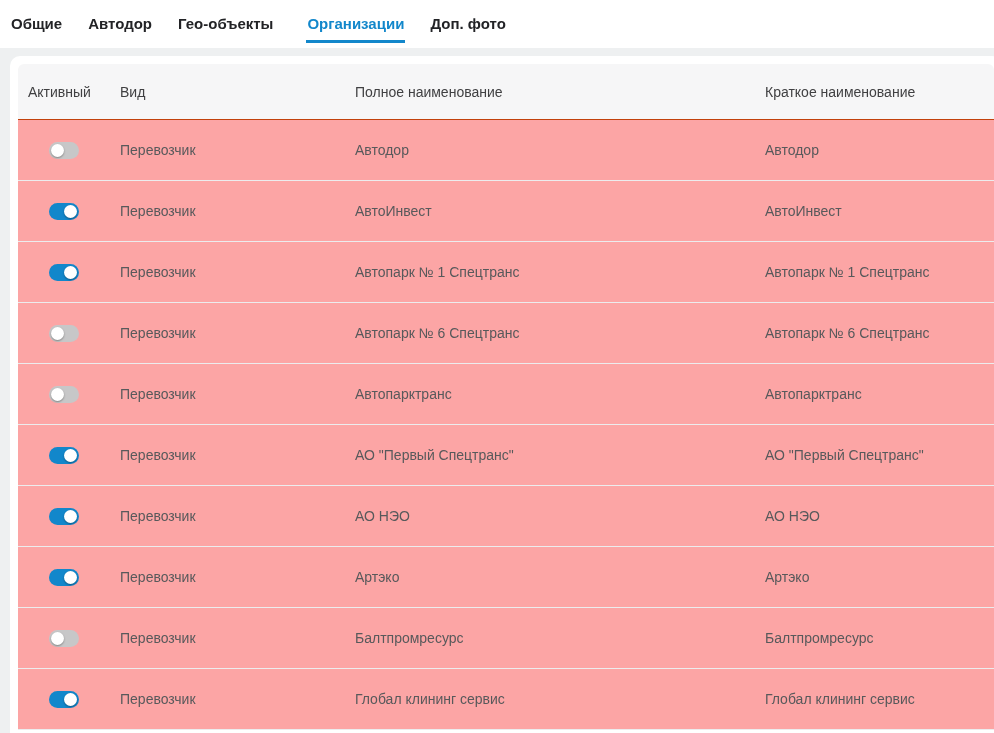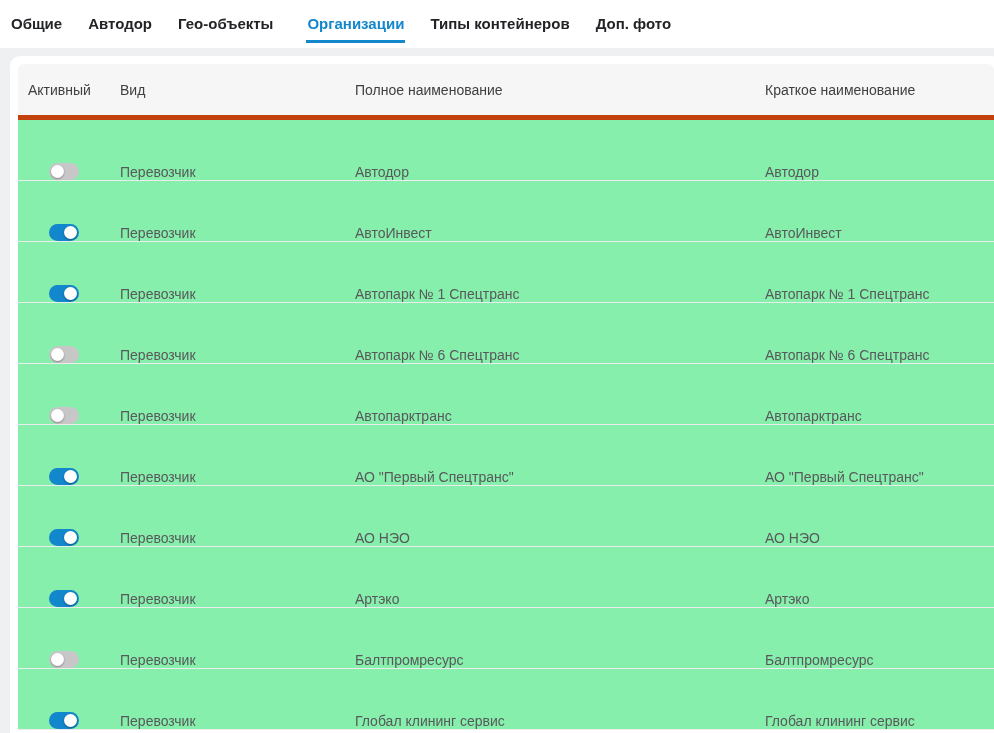--- a/index.html
+++ b/index.html
@@ -59,34 +59,34 @@
     padding: 8px;
   }
 
   
   .thead {
     display: flex;
     align-items: center;
     height: 56px;
     background: #f6f6f7;
     border-radius: 6px 6px 0 0;
-    border-bottom: 5px solid #c2410c;
+    border-bottom: 1px solid #c2410c;
   }
   .th {
     font-size: 14px;
     color: #404042;
     white-space: nowrap;
     overflow: hidden;
   }
   .trow {
     display: flex;
-    align-items: flex-end;
+    align-items: center;
     height: 61px;
     border-bottom: 1px solid #ececee;
-    background: #86efac;
+    background: #fca5a5;
   }
   .td {
     font-size: 14px;
     color: #58595b;
     white-space: nowrap;
     overflow: hidden;
   }
   .c-active { flex: 0 0 102px; padding-left: 10px; }
   .c-type   { flex: 0 0 235px; padding-right: 28px; }
   .c-full   { flex: 0 0 410px; padding-right: 28px; }
@@ -114,21 +114,20 @@
   .switch.on .knob { left: auto; right: 2px; }
 </style>
 </head>
 <body>
 
 <nav class="tabbar" id="tabbar">
     <button class="tab">Общие</button>
     <button class="tab">Автодор</button>
     <button class="tab">Гео-объекты</button>
     <button class="tab active">Организации</button>
-    <button class="tab">Типы контейнеров</button>
     <button class="tab">Доп. фото</button>
   </nav>
 
 <div class="content-bg">
   <div class="card">
     <div class="thead">
       <div class="th c-active">Активный</div>
       <div class="th c-type">Вид</div>
       <div class="th c-full">Полное наименование</div>
       <div class="th c-short">Краткое наименование</div>

